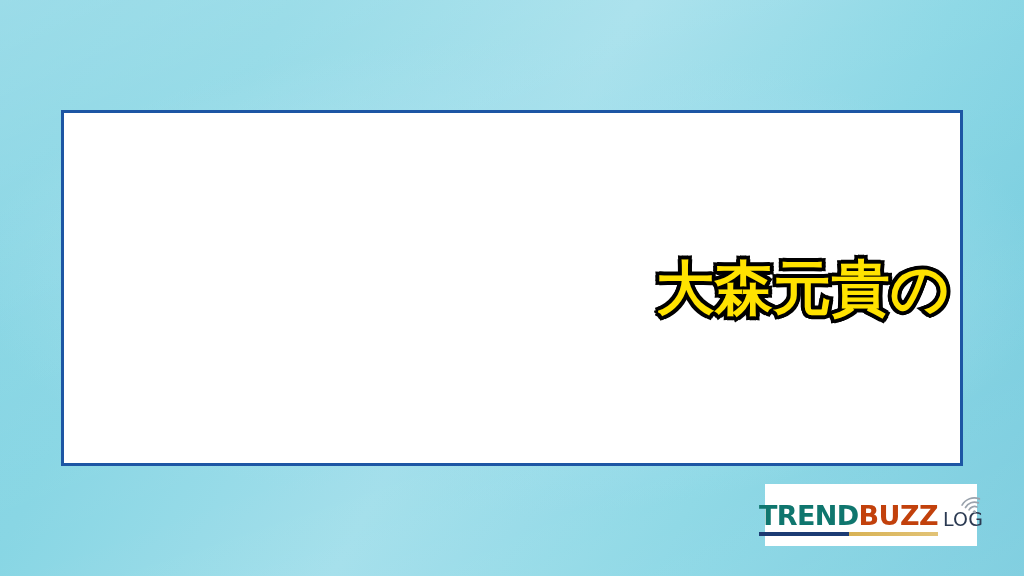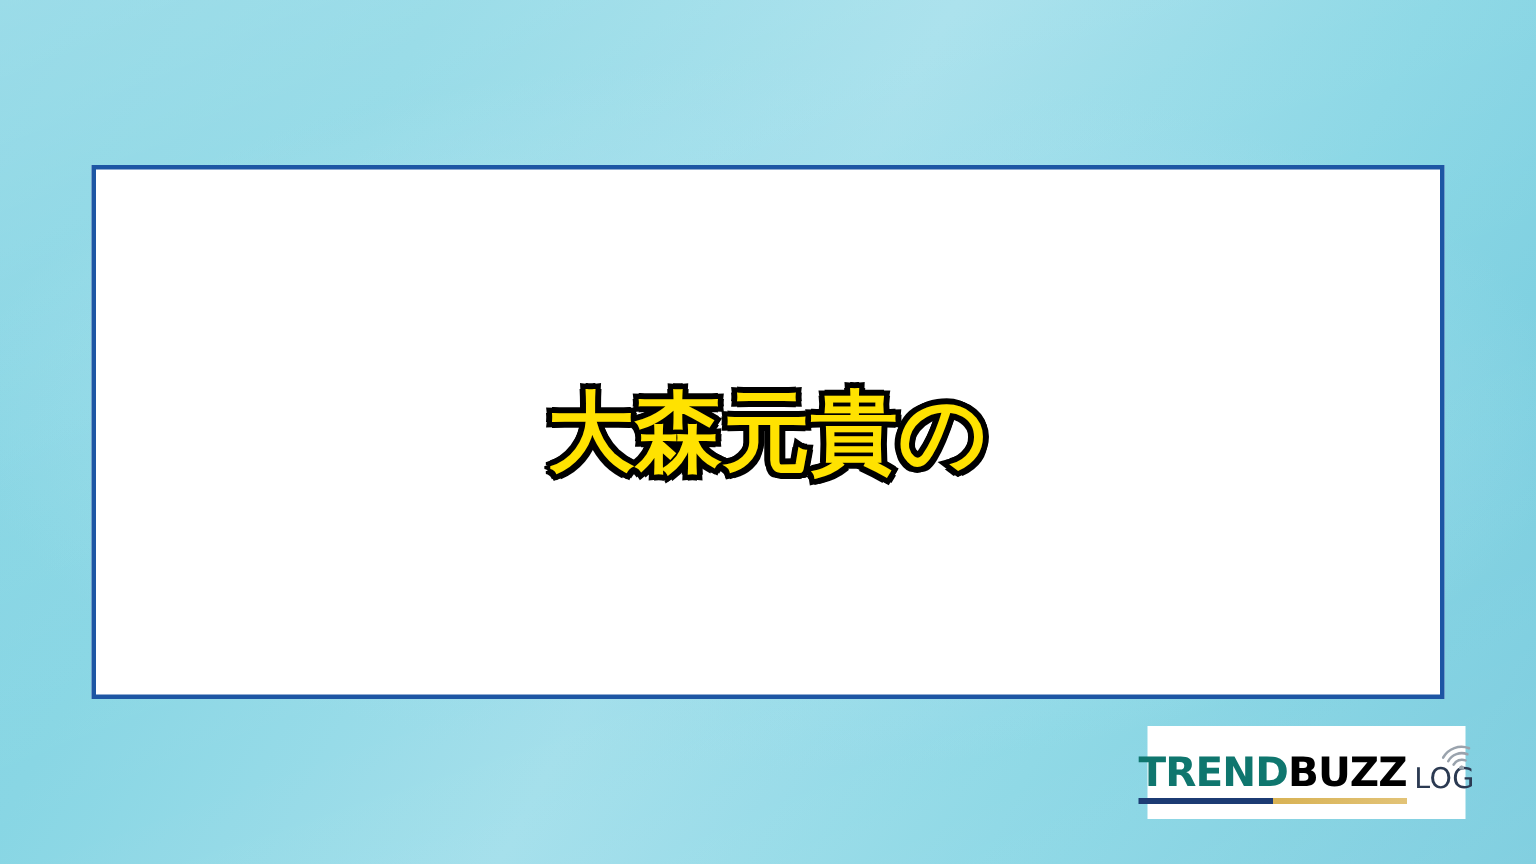--- a/index.html
+++ b/index.html
@@ -41,22 +41,22 @@
     border: 3px solid #1d56a4;
     box-sizing: border-box;
   }
 
   .title-block {
     position: absolute;
     left: 0;
     right: 0;
     top: 50%;
     transform: translateY(-50%);
-    text-align: center;
-    padding: 0 4px;
+    text-align: right;
+    padding: 0 10px;
   }
 
   .title-line {
     display: block;
     color: #ffe200;
     font-family: "DejaVu Sans", "Liberation Sans", sans-serif;
     font-weight: 700;
     font-size: 58px;
     line-height: 72px;
     letter-spacing: 0.5px;
@@ -93,21 +93,21 @@
     line-height: 1;
   }
   .logo-word {
     position: relative;
     font-family: "DejaVu Sans", "Liberation Sans", sans-serif;
     font-weight: 700;
     font-size: 27px;
     letter-spacing: -0.6px;
   }
   .logo-trend { color: #0f766e; }
-  .logo-buzz  { color: #000000; }
+  .logo-buzz  { color: #c2410c; }
   .logo-underline {
     position: absolute;
     left: 0;
     bottom: -7px;
     width: 100%;
     height: 4px;
     background: linear-gradient(90deg, #1c3b73 0%, #1c3b73 50%, #d8b254 50%, #e2c377 100%);
   }
   .logo-log {
     position: relative;

